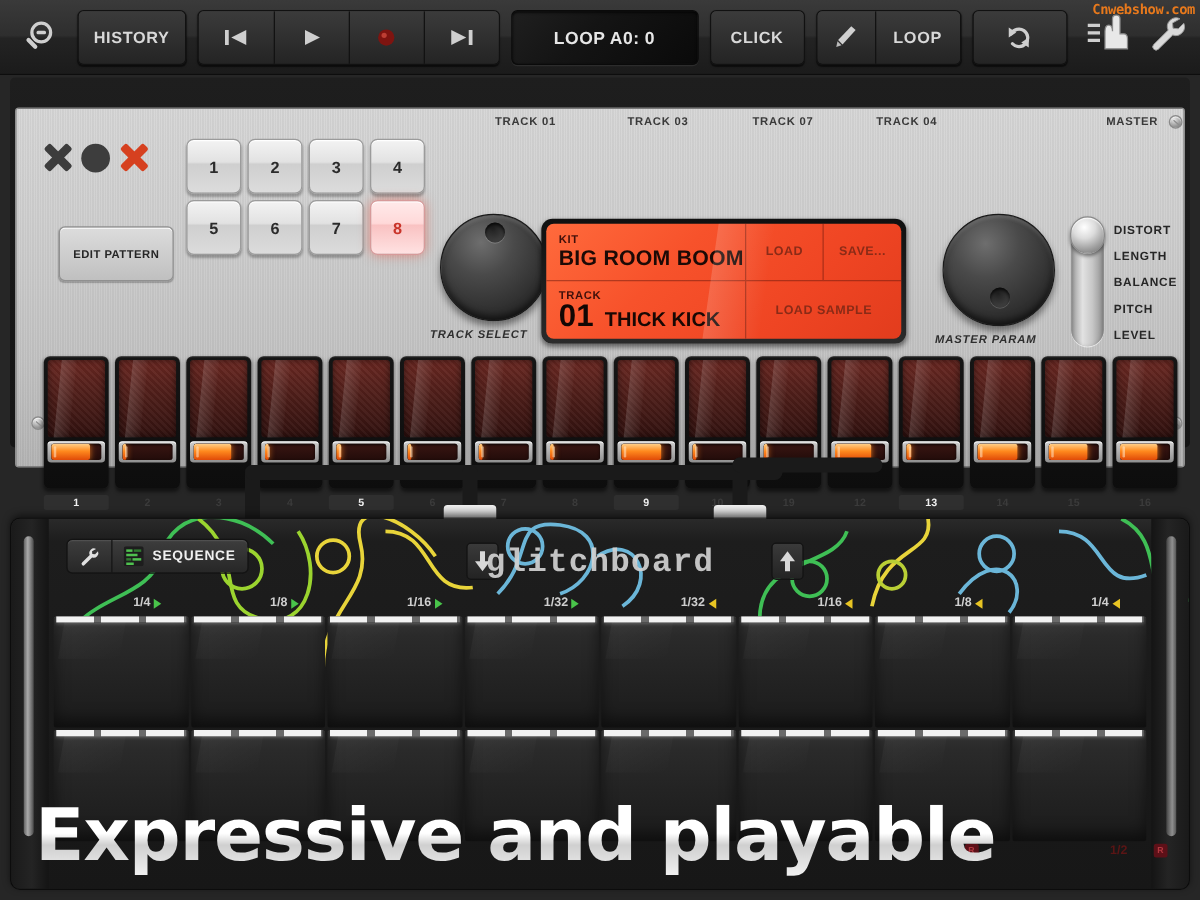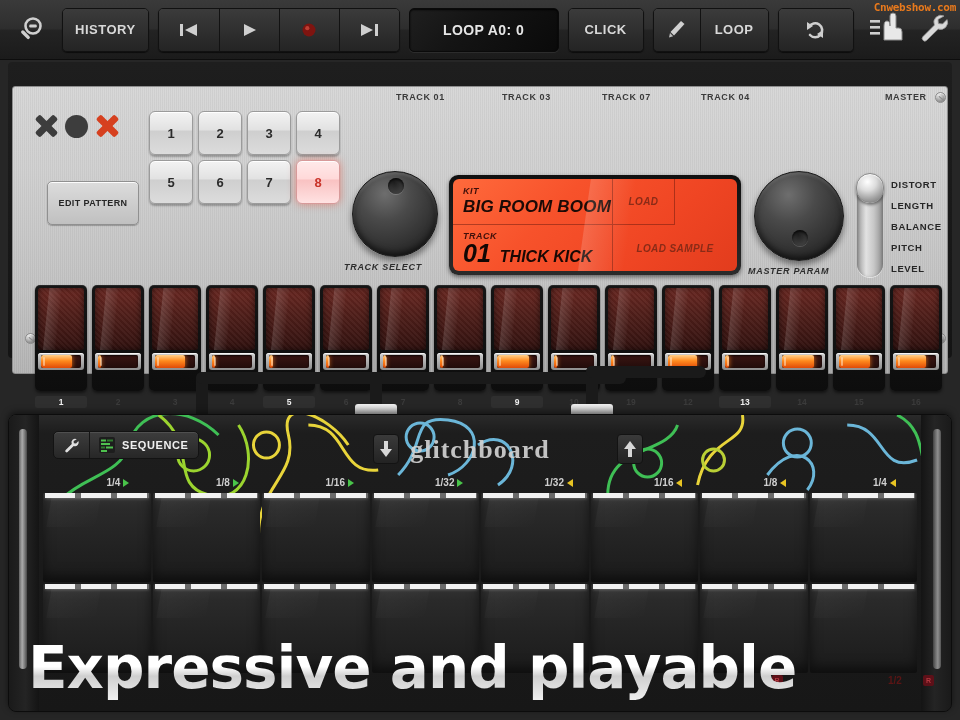--- a/index.html
+++ b/index.html
@@ -147,25 +147,24 @@
   }
   .knob .dimple {
     position:absolute; width:16px; height:16px; border-radius:50%;
     background: radial-gradient(circle at 40% 30%, #202020, #4a4a4a);
     box-shadow: inset 0 2px 3px rgba(0,0,0,.85), 0 1px 0 rgba(255,255,255,.18);
   }
   .knob-label { color:#2e2e2e; font-size:9px; font-weight:bold; letter-spacing:.7px; margin-top:5px; }
 
   
   .lcd {
-    position:absolute; left:436px; top:88px; width:292px; height:100px;
+    position:absolute; left:420px; top:88px; width:292px; height:100px;
     border-radius:9px; padding:4px;
     background: linear-gradient(to bottom, #101010, #2b2b2b);
     box-shadow: 0 2px 4px rgba(0,0,0,.5);
-    font-style: italic;
   }
   .lcd-screen {
     position:relative; width:100%; height:100%; border-radius:6px; overflow:hidden;
     background: linear-gradient(135deg, #ff6a3c 0%, #f7522b 35%, #ef4523 70%, #e23c1d 100%);
     display:grid; grid-template-columns: 1fr 62px 62px; grid-template-rows: 1fr 1fr;
   }
   .lcd-screen::after {
     content:""; position:absolute; left:46%; top:-10%; width:16%; height:130%;
     background: linear-gradient(to right, rgba(255,255,255,.16), rgba(255,255,255,0));
     transform: rotate(8deg); pointer-events:none;
@@ -288,21 +287,21 @@
     border-radius:5px; background: linear-gradient(to bottom, #3d3d3d, #272727);
     border:1px solid #131313; box-shadow: inset 0 1px 0 rgba(255,255,255,.10);
     overflow:hidden;
   }
   .gb-tool .seg { display:flex; align-items:center; justify-content:center; height:28px; padding:0 9px; cursor:pointer; }
   .gb-tool .seg + .seg { border-left:1px solid #151515; }
   .gb-seq-label { color:#f0f0f0; font-size:11px; font-weight:bold; letter-spacing:.6px; margin-left:7px; }
   .gb-logo {
     position:absolute; left:50%; top:10px; transform:translateX(-50%);
     color:#d2d2d2; font-size:26px; font-weight:bold; letter-spacing:1px;
-    font-family:Liberation Serif, serif;
+    font-family:Liberation Mono, monospace;
     opacity:.92;
   }
   .gb-arrow {
     position:absolute; top:9px; width:26px; height:30px; border-radius:4px;
     background: linear-gradient(to bottom, #3a3a3a, #232323);
     border:1px solid #131313;
     display:flex; align-items:center; justify-content:center; cursor:pointer;
   }
   .gb-arrow.dn { left:330px; }
   .gb-arrow.up { left:574px; }
@@ -511,20 +510,23 @@
       </div>
 
       <div class="lcd">
         <div class="lcd-screen">
           <div class="lcd-cell lcd-kit">
             <span class="k-lab">KIT</span>
             <span class="k-val">BIG ROOM BOOM</span>
           </div>
           <div class="lcd-cell lcd-load">
             <span class="lcd-btn">LOAD</span>
+          </div>
+          <div class="lcd-cell lcd-save nb">
+            <span class="lcd-btn">SAVE...</span>
           </div>
           <div class="lcd-cell lcd-track nbb">
             <span class="k-lab">TRACK</span>
             <span class="trow">
               <span class="t-num">01</span>
               <span class="t-name">THICK KICK</span>
             </span>
           </div>
           <div class="lcd-cell lcd-loadsample nb nbb">
             <span class="lcd-btn">LOAD SAMPLE</span>

